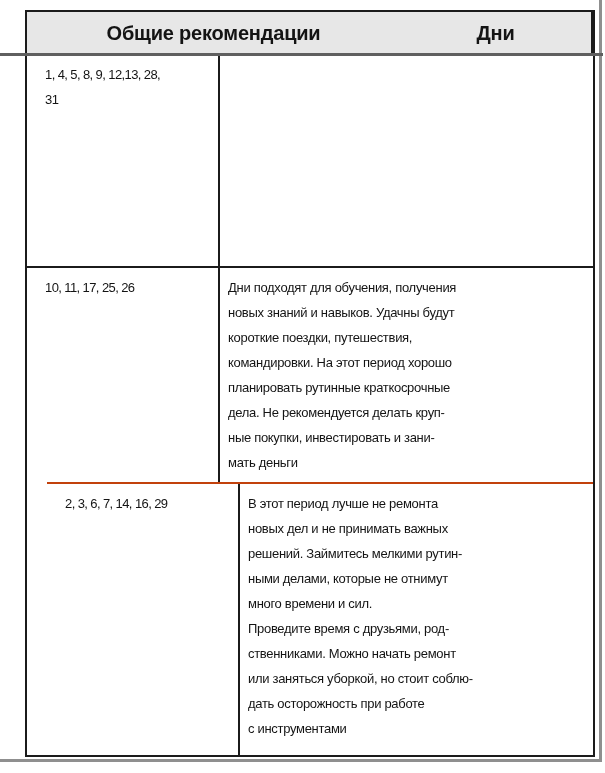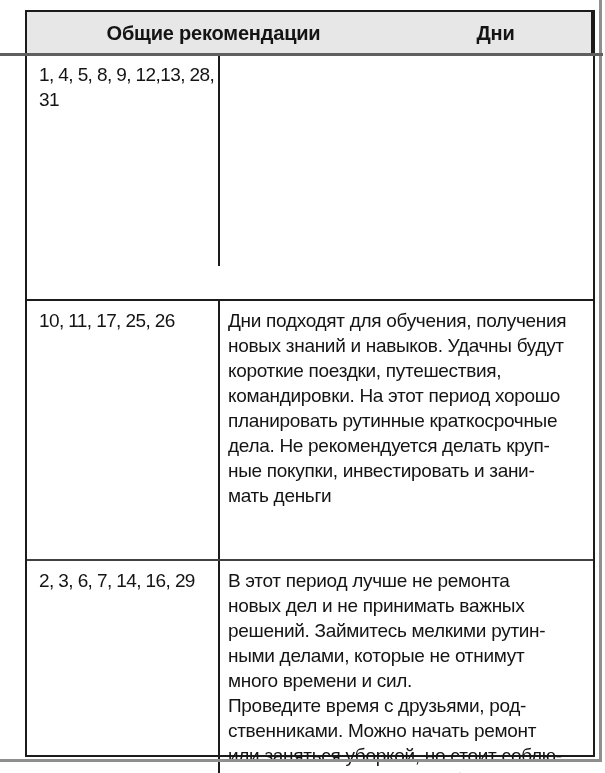--- a/index.html
+++ b/index.html
@@ -8,32 +8,32 @@
     font-family:"Liberation Sans","DejaVu Sans",sans-serif;color:#141414;
   }
   .lunar-table{
     position:absolute;left:25px;top:10px;width:570px;height:747px;
     border:2px solid #1b1b1b;box-sizing:border-box;
     display:flex;flex-direction:column;background:#ffffff;
   }
   .row{display:flex;flex:none;box-sizing:border-box;}
   .header-row{height:43px;background:#e7e7e7;}
   .row-1{height:211px;}
-  .row-2{height:260px;border-top:2px solid #1b1b1b;margin-top:33px;}
-  .row-3{flex:1;border-top:2px solid #404040;}
+  .row-2{height:216px;border-top:2px solid #1b1b1b;}
+  .row-3{flex:1;border-top:2px solid #c2410c;margin-left:20px;}
   .cell{box-sizing:border-box;overflow:hidden;}
   .days-cell{width:193px;border-right:2px solid #1b1b1b;}
   .rec-cell{flex:1;}
   .header-cell{
     display:flex;align-items:center;justify-content:center;
     font-weight:bold;font-size:20px;letter-spacing:-0.2px;
   }
   .body-row .cell{
-    font-size:19px;line-height:25px;white-space:pre;
-    padding:7px 0 0 12px;letter-spacing:-0.3px;
+    font-size:13px;line-height:25px;white-space:pre;
+    padding:7px 0 0 18px;letter-spacing:-0.3px;
   }
   .body-row .days-cell{letter-spacing:-0.6px;}
   .body-row .rec-cell{padding-left:8px;}
   .header-rule{position:absolute;left:0;top:53px;width:603px;height:3px;background:#5f5f5f;z-index:5;}
   .shadow-right{position:absolute;left:599px;top:0;width:3px;height:762px;background:#8f8f8f;z-index:4;}
   .shadow-bottom{position:absolute;left:0;top:759px;width:602px;height:3px;background:#8f8f8f;z-index:4;}
 </style>
 </head>
 <body>
 

